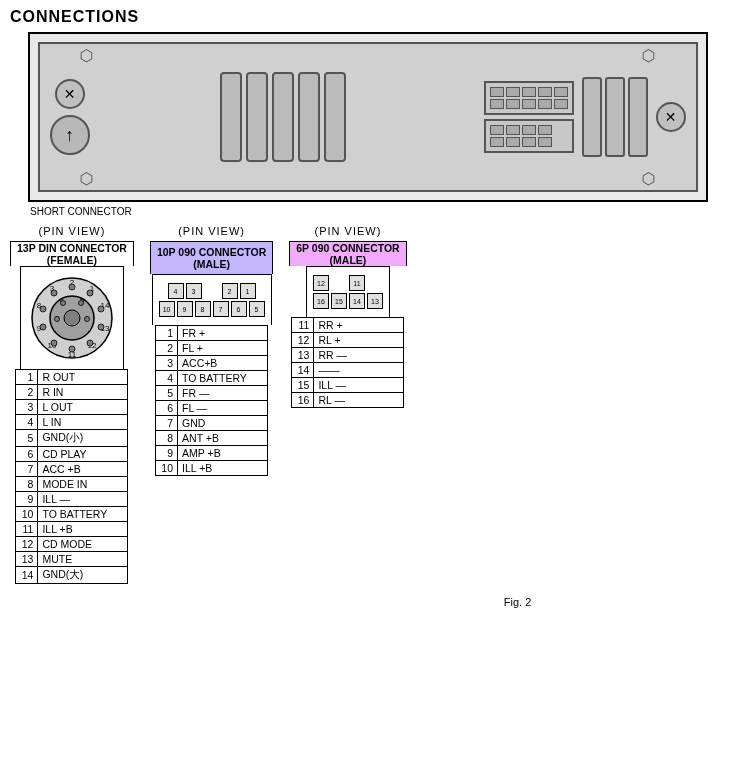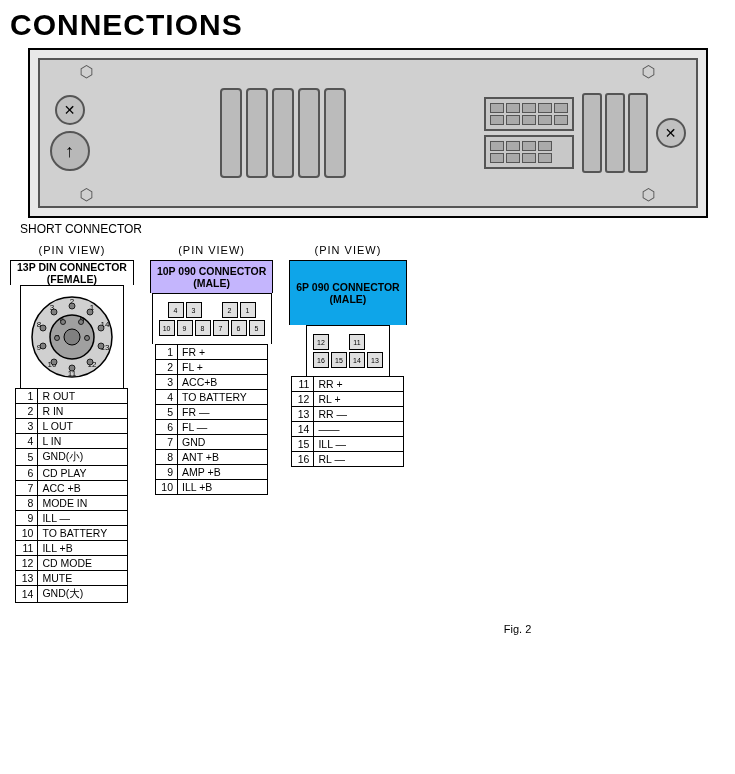--- a/index.html
+++ b/index.html
@@ -6,21 +6,21 @@
     body {
       background: #fff;
       font-family: Arial, Helvetica, sans-serif;
       width: 735px;
       min-height: 774px;
       padding: 8px 10px;
       color: #000;
     }
 
     h1.title {
-      font-size: 30px;
+      font-size: 16px;
       font-weight: 900;
       letter-spacing: 1px;
       margin-bottom: 6px;
       font-family: Arial Black, Arial, sans-serif;
     }
 
     .diagram-area {
       border: 2px solid #000;
       width: 680px;
       height: 170px;
@@ -114,22 +114,22 @@
 
     .right-slot {
       width: 20px;
       height: 80px;
       border: 2px solid #555;
       border-radius: 3px;
       background: #bbb;
     }
 
     .short-connector-label {
-      font-size: 12px;
-      margin-left: 0;
+      font-size: 10px;
+      margin-left: 10px;
       margin-bottom: 8px;
       font-family: Arial, sans-serif;
     }
 
     .connectors-section {
       display: flex;
       gap: 16px;
       margin-top: 4px;
       justify-content: flex-start;
       align-items: flex-start;
@@ -463,21 +463,21 @@
           <tr>
             <td>10</td>
             <td>ILL +B</td>
           </tr>
         </tbody>
     </table>
   </div>
 
   <div class="connector-panel">
     <div class="pin-view-label">(PIN  VIEW)</div>
-    <div style="border:1px solid #000;background:#0ea5e9;padding:20px 6px;text-align:center;border-bottom:none;font-size:10.5px;font-weight:bold;">
+    <div style="border:1px solid #000;background:#f0abfc;padding:0 6px;text-align:center;border-bottom:none;font-size:10.5px;font-weight:bold;">
       <span>6P 090 CONNECTOR</span><br>
       <span>(MALE)</span>
     </div>
 
     <div style="border:1px solid #000;border-bottom:none;padding:8px 6px;background:#fff;display:flex;justify-content:center;">
       <div class="pins-6p">
         <div class="pins-row">
           <div class="pin-box">12</div>
           <div class="pin-box-empty"></div>
           <div class="pin-box">11</div>
@@ -516,13 +516,13 @@
           <tr>
             <td>16</td>
             <td>RL —</td>
           </tr>
         </tbody>
     </table>
   </div>
 
 </div>
 
-<div class="fig-label" style="margin-left:300px;margin-top:20px;">Fig. 2</div>
+<div class="fig-label" style="margin-left:300px;margin-top:12px;">Fig. 2</div>
 
 </body></html>

